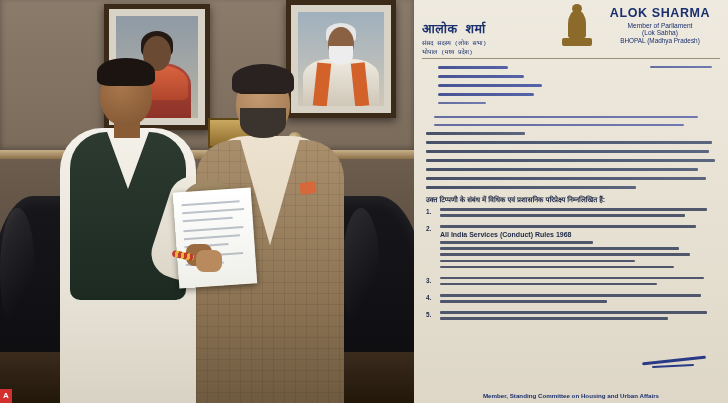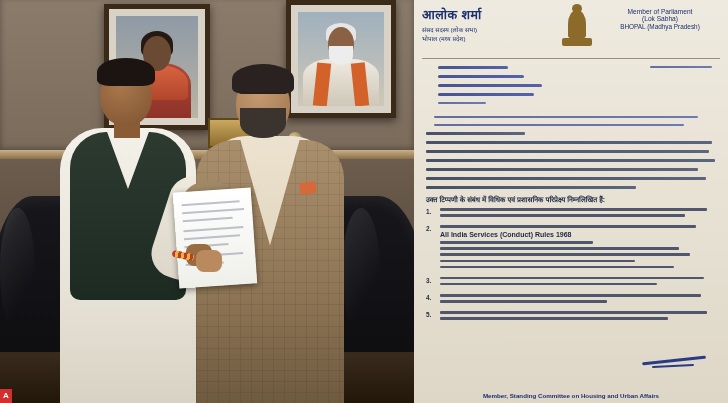--- a/index.html
+++ b/index.html
@@ -224,22 +224,23 @@
     position: absolute;
     left: 414px; top: 0;
     width: 314px; height: 403px;
     background: linear-gradient(180deg,#efeadf 0%, #e6e0d2 60%, #ded7c7 100%);
     overflow: hidden;
   }
   .doc-head {
     position: absolute; left: 0; top: 0; width: 100%; height: 62px;
   }
   .lh-left {
-    position: absolute; left: 8px; top: 6px; width: 120px;
+    position: absolute; left: 8px; top: 20px; width: 120px;
     color: #1a2f6e;
+    font-family: Liberation Mono, monospace;
   }
   .lh-left .nm {
     font-size: 12.5px; font-weight: bold; letter-spacing: .5px;
   }
   .lh-left .l2 { font-size: 6.2px; margin-top: 2px; line-height: 1.5; }
   .lh-left .l3 { font-size: 6.2px; line-height: 1.5; }
 
   .emblem {
     position: absolute; left: 146px; top: 4px; width: 34px; height: 48px;
   }
@@ -414,20 +415,21 @@
         <div class="l3">भोपाल (मध्य प्रदेश)</div>
       </div>
 
       <div class="emblem">
         <div class="cap"></div>
         <div class="body"></div>
         <div class="base"></div>
       </div>
 
       <div class="lh-right">
+        <div class="nm">ALOK SHARMA</div>
         <div class="r2">Member of Parliament</div>
         <div class="r3">(Lok Sabha)</div>
         <div class="r4">BHOPAL (Madhya Pradesh)</div>
       </div>
     </div>
 
     <div class="doc-rule"></div>
 
     <div class="hand">
       <div class="hw" style="left:10px; top:2px; width:70px;"></div>

